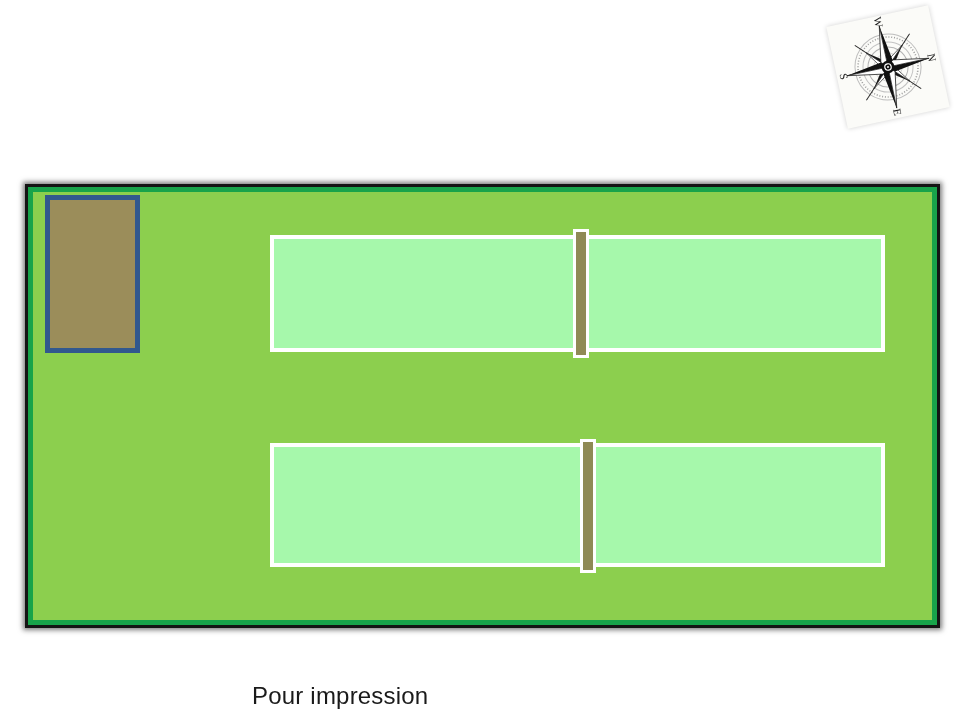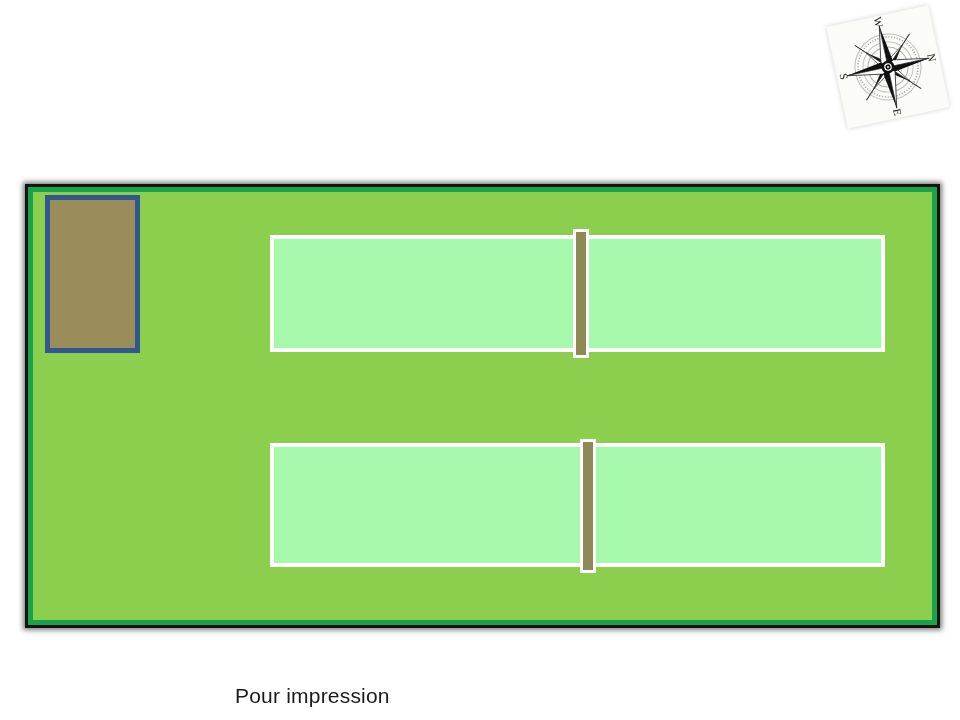--- a/index.html
+++ b/index.html
@@ -78,23 +78,23 @@
     box-sizing: border-box;
     background: #8f8a55;
     border: 3px solid #ffffff;
   }
   .divider-top { left: 545px; top: 42px;  height: 129px; }
   .divider-bottom { left: 552px; top: 252px; height: 134px; }
 
   
   .caption {
     position: absolute;
-    left: 235px;
+    left: 252px;
     top: 683px;
-    font-size: 21px;
+    font-size: 24px;
     line-height: 26px;
     color: #1a1a1a;
     letter-spacing: 0.2px;
   }
 </style>
 </head>
 <body>
 
 <div class="slide">
 

